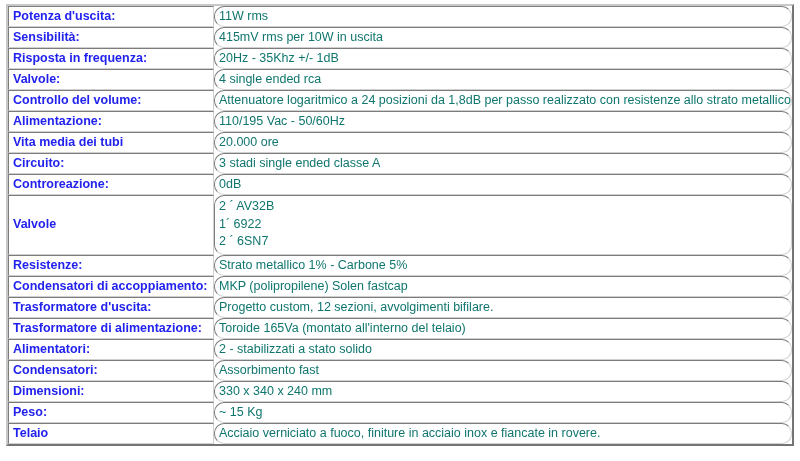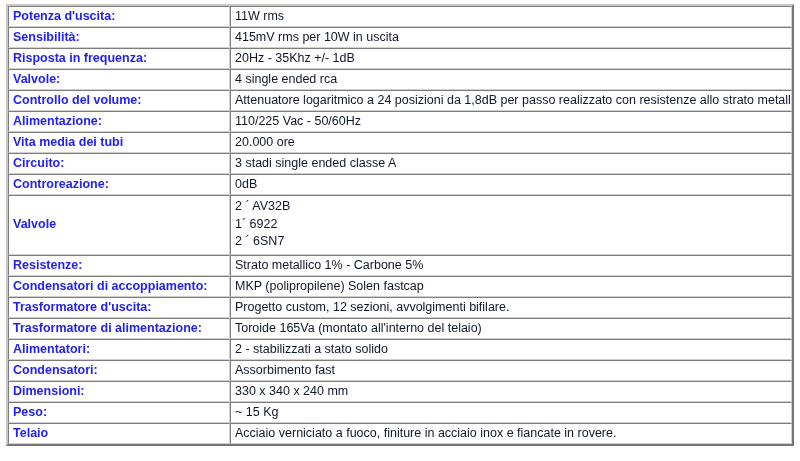--- a/index.html
+++ b/index.html
@@ -20,35 +20,36 @@
   table.spec-table {
     width: 788px;
     border-collapse: separate;
     border-spacing: 0;
     border: 2px outset #c8c8c8;
     background: #ffffff;
     table-layout: fixed;
   }
   table.spec-table td {
     border: 1px inset #d0d0d0;
-    padding: 1px 20px 2px 4px;
+    padding: 1px 4px 2px 4px;
     font-size: 12.5px;
     line-height: 16px;
     vertical-align: middle;
     overflow: hidden;
     white-space: nowrap;
   }
   td.label-cell {
     width: 196px;
     color: #2222ee;
     font-weight: bold;
   }
   td.value-cell {
-    color: #0f172a;
+    color: #0f766e;
     font-weight: normal;
+    border-radius: 10px;
   }
   td.value-cell.multiline,
   td.label-cell.multiline {
     white-space: pre-line;
     line-height: 17.5px;
     padding-top: 2px;
     padding-bottom: 3px;
   }
   .ml-lines {
     display: block;
@@ -78,21 +79,21 @@
         <tr>
           <td class="label-cell">Valvole:</td>
           <td class="value-cell">4 single ended rca</td>
         </tr>
         <tr>
           <td class="label-cell">Controllo del volume:</td>
           <td class="value-cell">Attenuatore logaritmico a 24 posizioni da 1,8dB per passo realizzato con resistenze allo strato metallico 1%</td>
         </tr>
         <tr>
           <td class="label-cell">Alimentazione:</td>
-          <td class="value-cell">110/225 Vac - 50/60Hz</td>
+          <td class="value-cell">110/195 Vac - 50/60Hz</td>
         </tr>
         <tr>
           <td class="label-cell">Vita media dei tubi</td>
           <td class="value-cell">20.000 ore</td>
         </tr>
         <tr>
           <td class="label-cell">Circuito:</td>
           <td class="value-cell">3 stadi single ended classe A</td>
         </tr>
         <tr>

